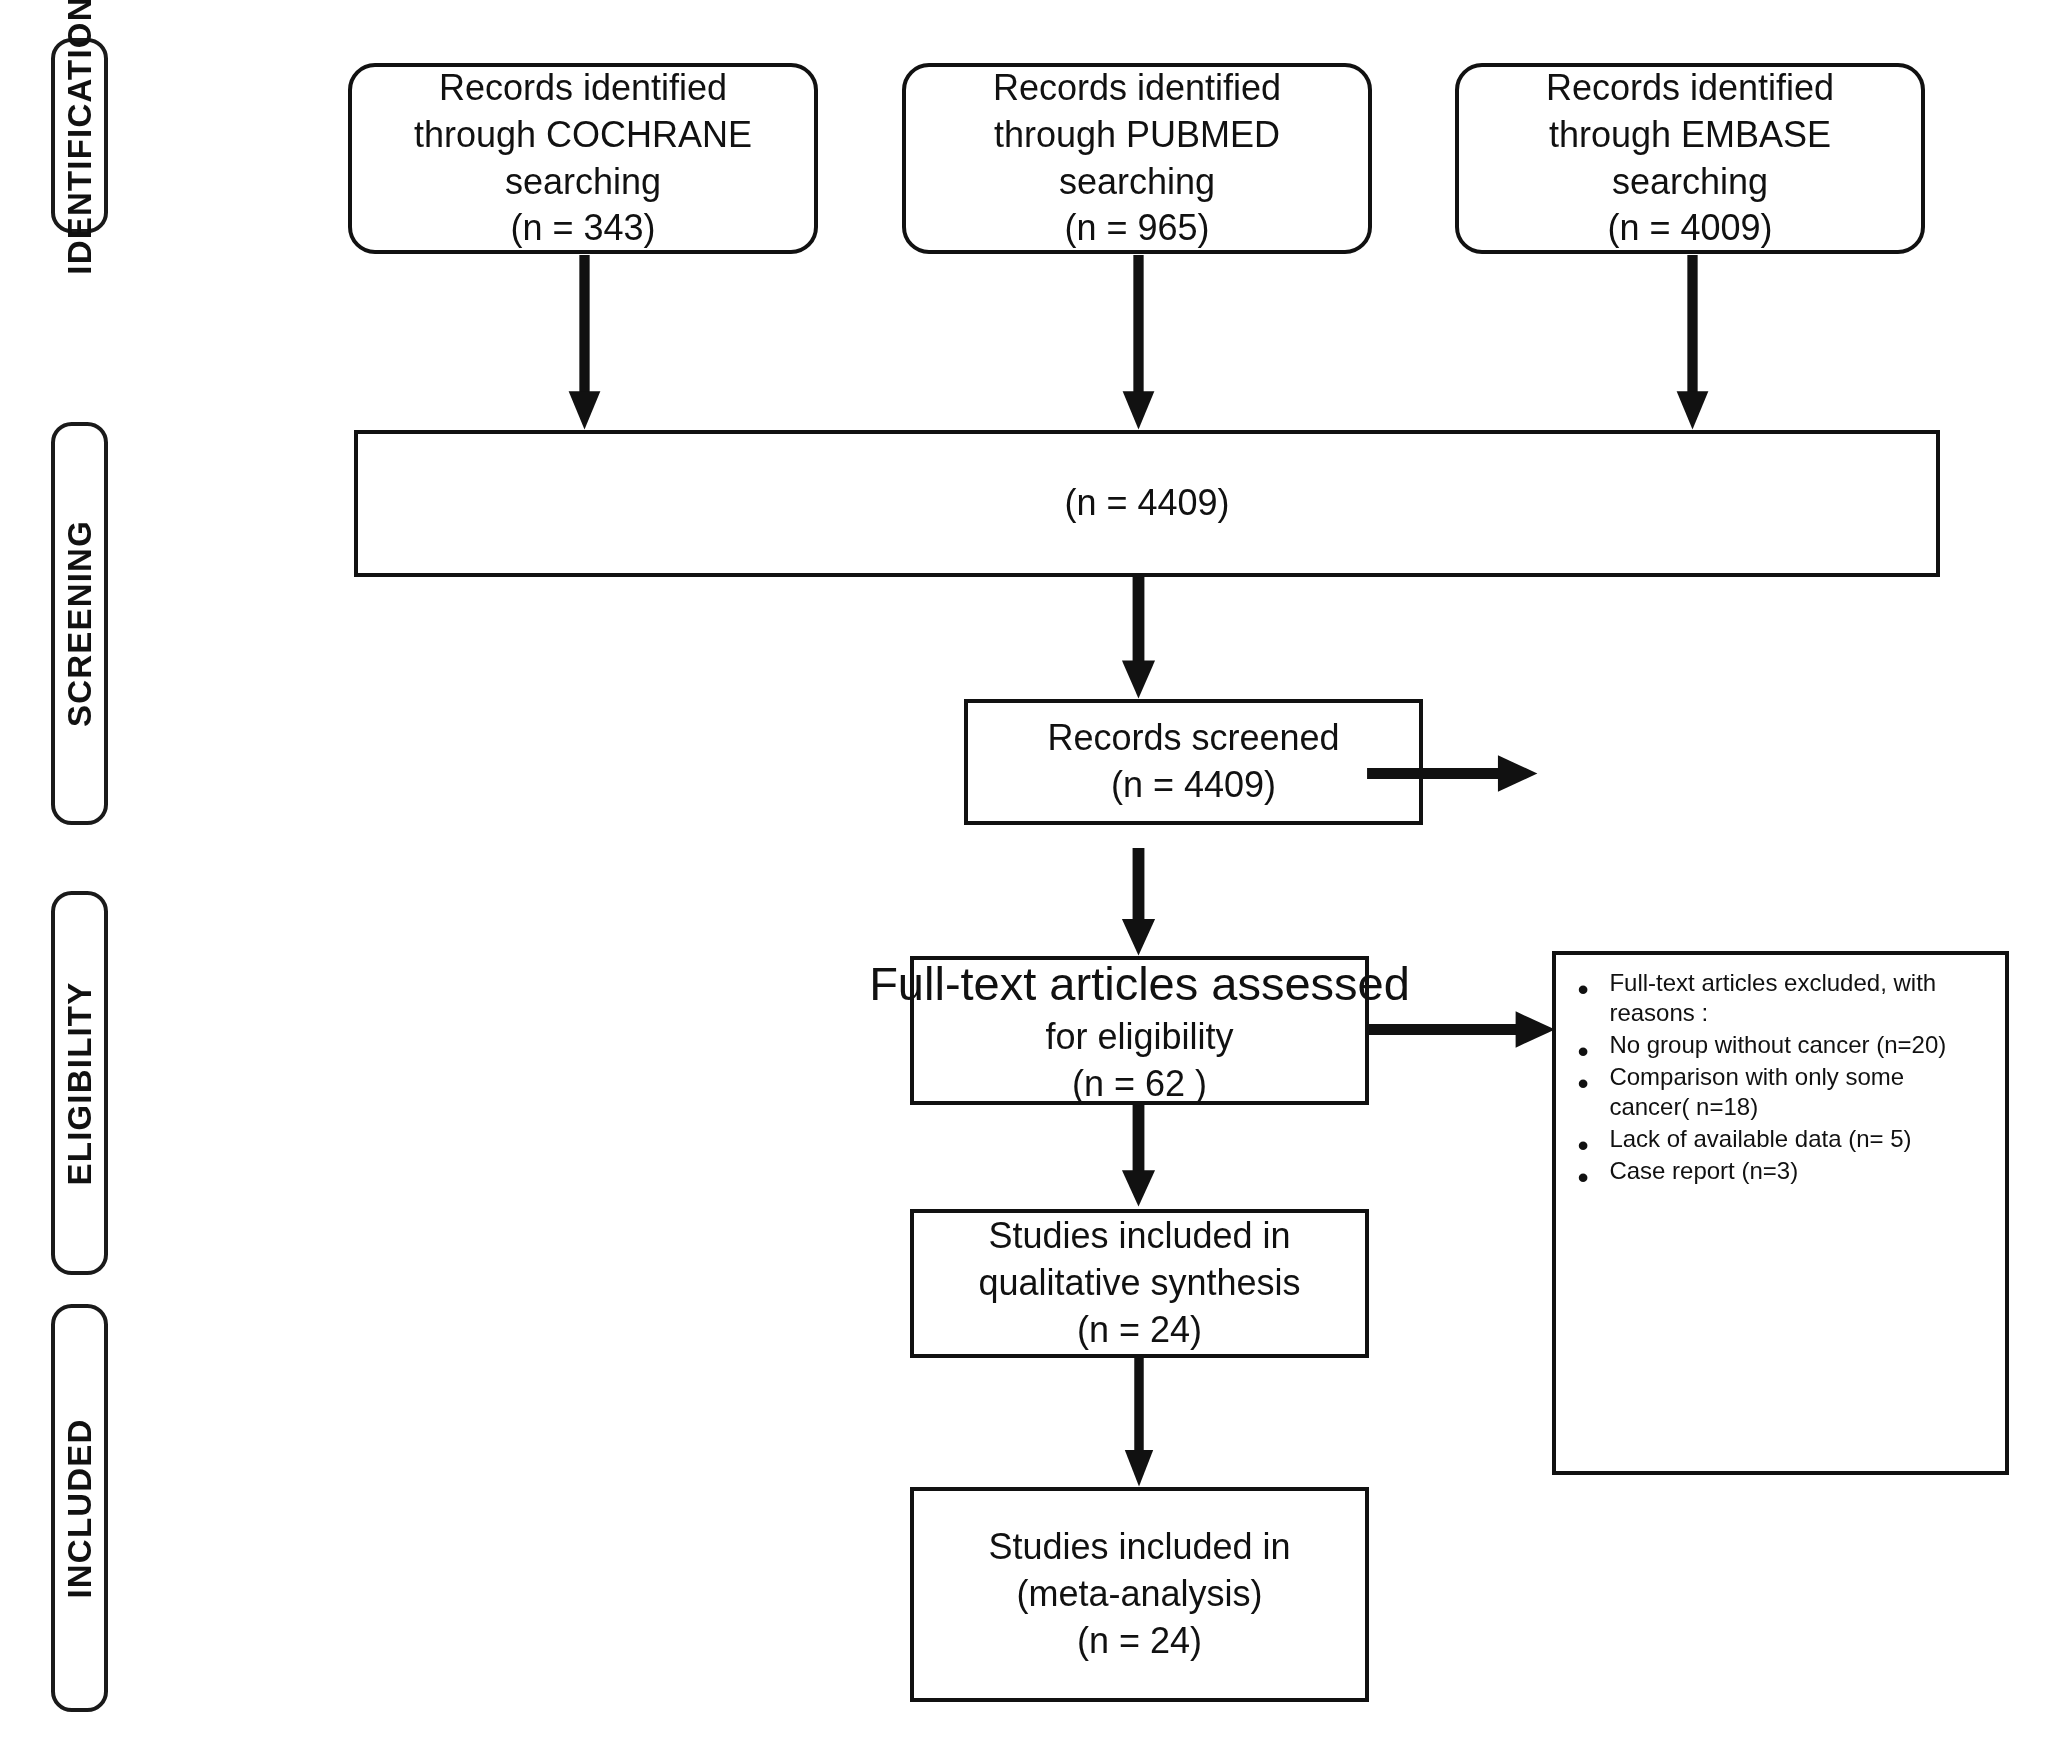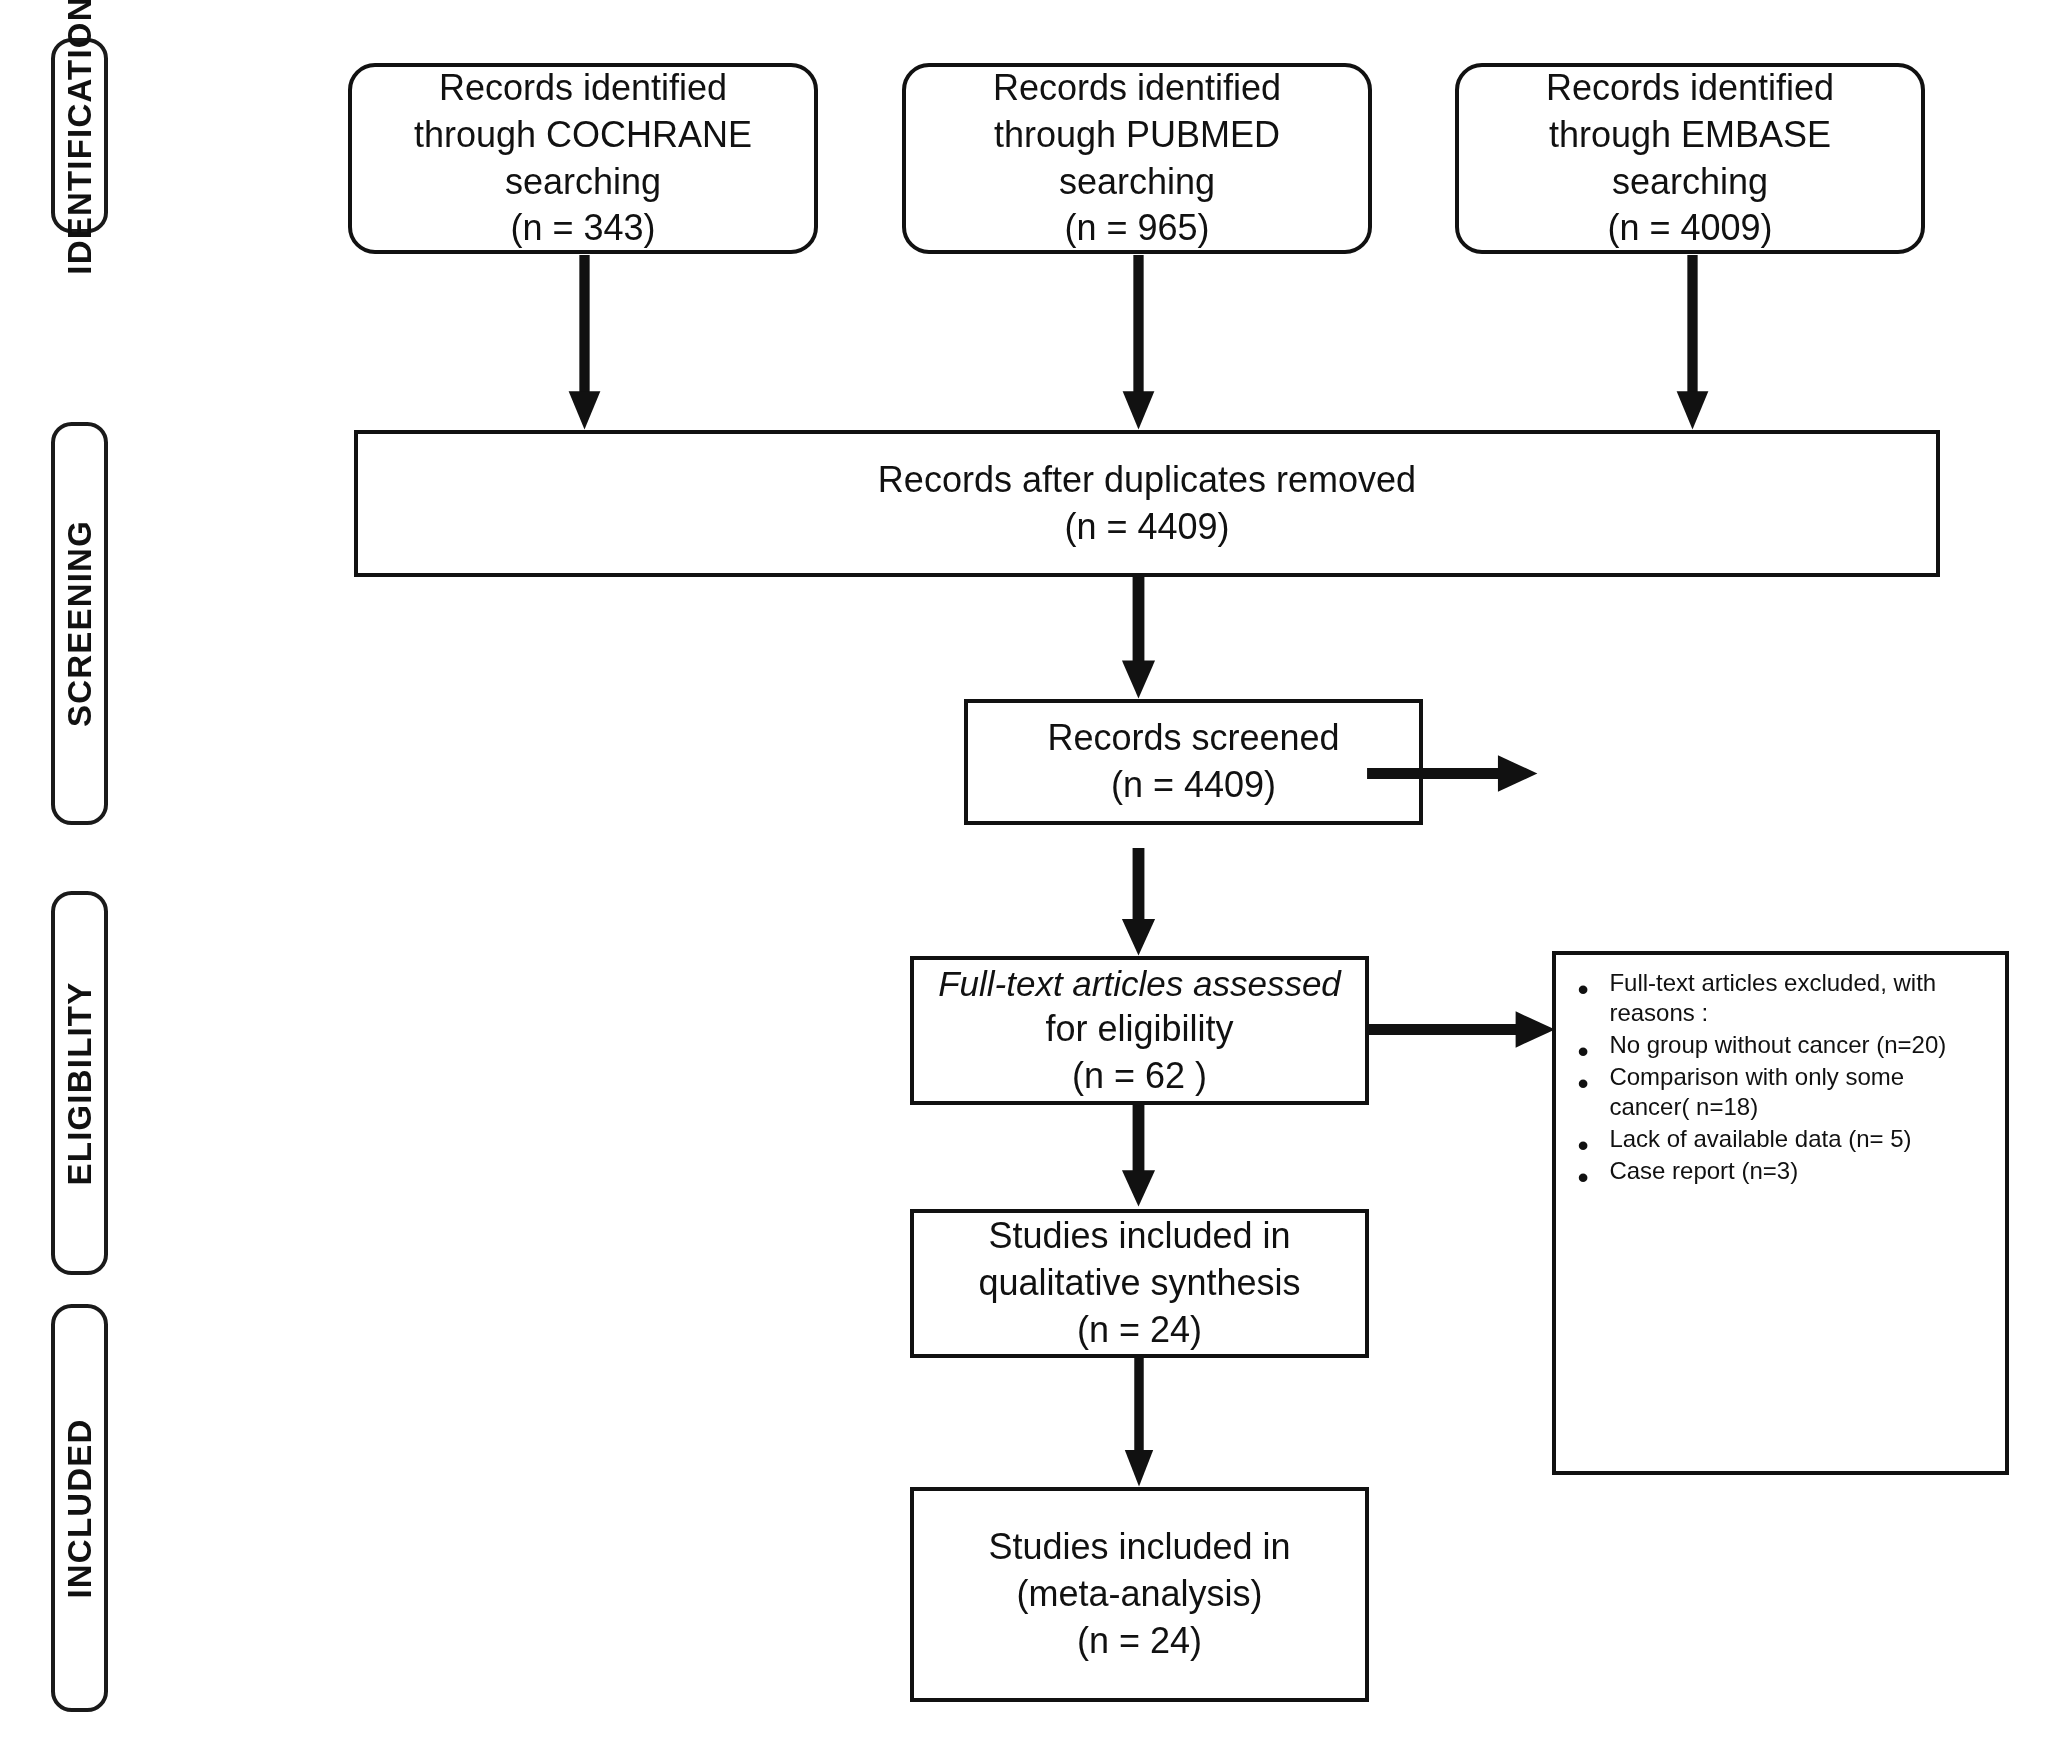--- a/index.html
+++ b/index.html
@@ -161,21 +161,20 @@
     </svg>
   </div>
   <div class="arrow" style="left:1675px; top:255px;">
     <svg width="35" height="176" viewBox="0 0 44 222">
       <line x1="22" y1="0" x2="22" y2="182" stroke="#111111" stroke-width="13"></line>
       <polygon points="22,220 2,172 42,172" fill="#111111"></polygon>
     </svg>
   </div>
 
   <div class="box" style="left:354px; top:430px; width:1586px; height:147px;">
-    <div class="line">Records after duplicates removed</div>
     <div class="line">(n = 4409)</div>
   </div>
 
   <div class="arrow" style="left:1121px; top:577px;">
     <svg width="35" height="123" viewBox="0 0 44 156">
       <line x1="22" y1="0" x2="22" y2="116" stroke="#111111" stroke-width="15"></line>
       <polygon points="22,154 1,106 43,106" fill="#111111"></polygon>
     </svg>
   </div>
 
@@ -193,21 +192,21 @@
   </div>
 
   <div class="arrow" style="left:1121px; top:848px;">
     <svg width="35" height="109" viewBox="0 0 44 138">
       <line x1="22" y1="0" x2="22" y2="98" stroke="#111111" stroke-width="15"></line>
       <polygon points="22,136 1,90 43,90" fill="#111111"></polygon>
     </svg>
   </div>
 
   <div class="box" style="left:910px; top:956px; width:459px; height:149px;">
-    <div class="line" style="font-size:35px;font-style:italic;">Full-text articles assessed</div>
+    <div class="line" style="font-size:47px;">Full-text articles assessed</div>
     <div class="line">for eligibility</div>
     <div class="line">(n = 62 )</div>
   </div>
 
   <div class="bullet-box" style="left:1552px; top:951px; width:457px; height:524px;">
     <ul>
       <li>Full-text articles excluded, with reasons :</li>
       <li>No group without cancer (n=20)</li>
       <li> Comparison with only some cancer( n=18)</li>
       <li>Lack of available data (n= 5)</li>

